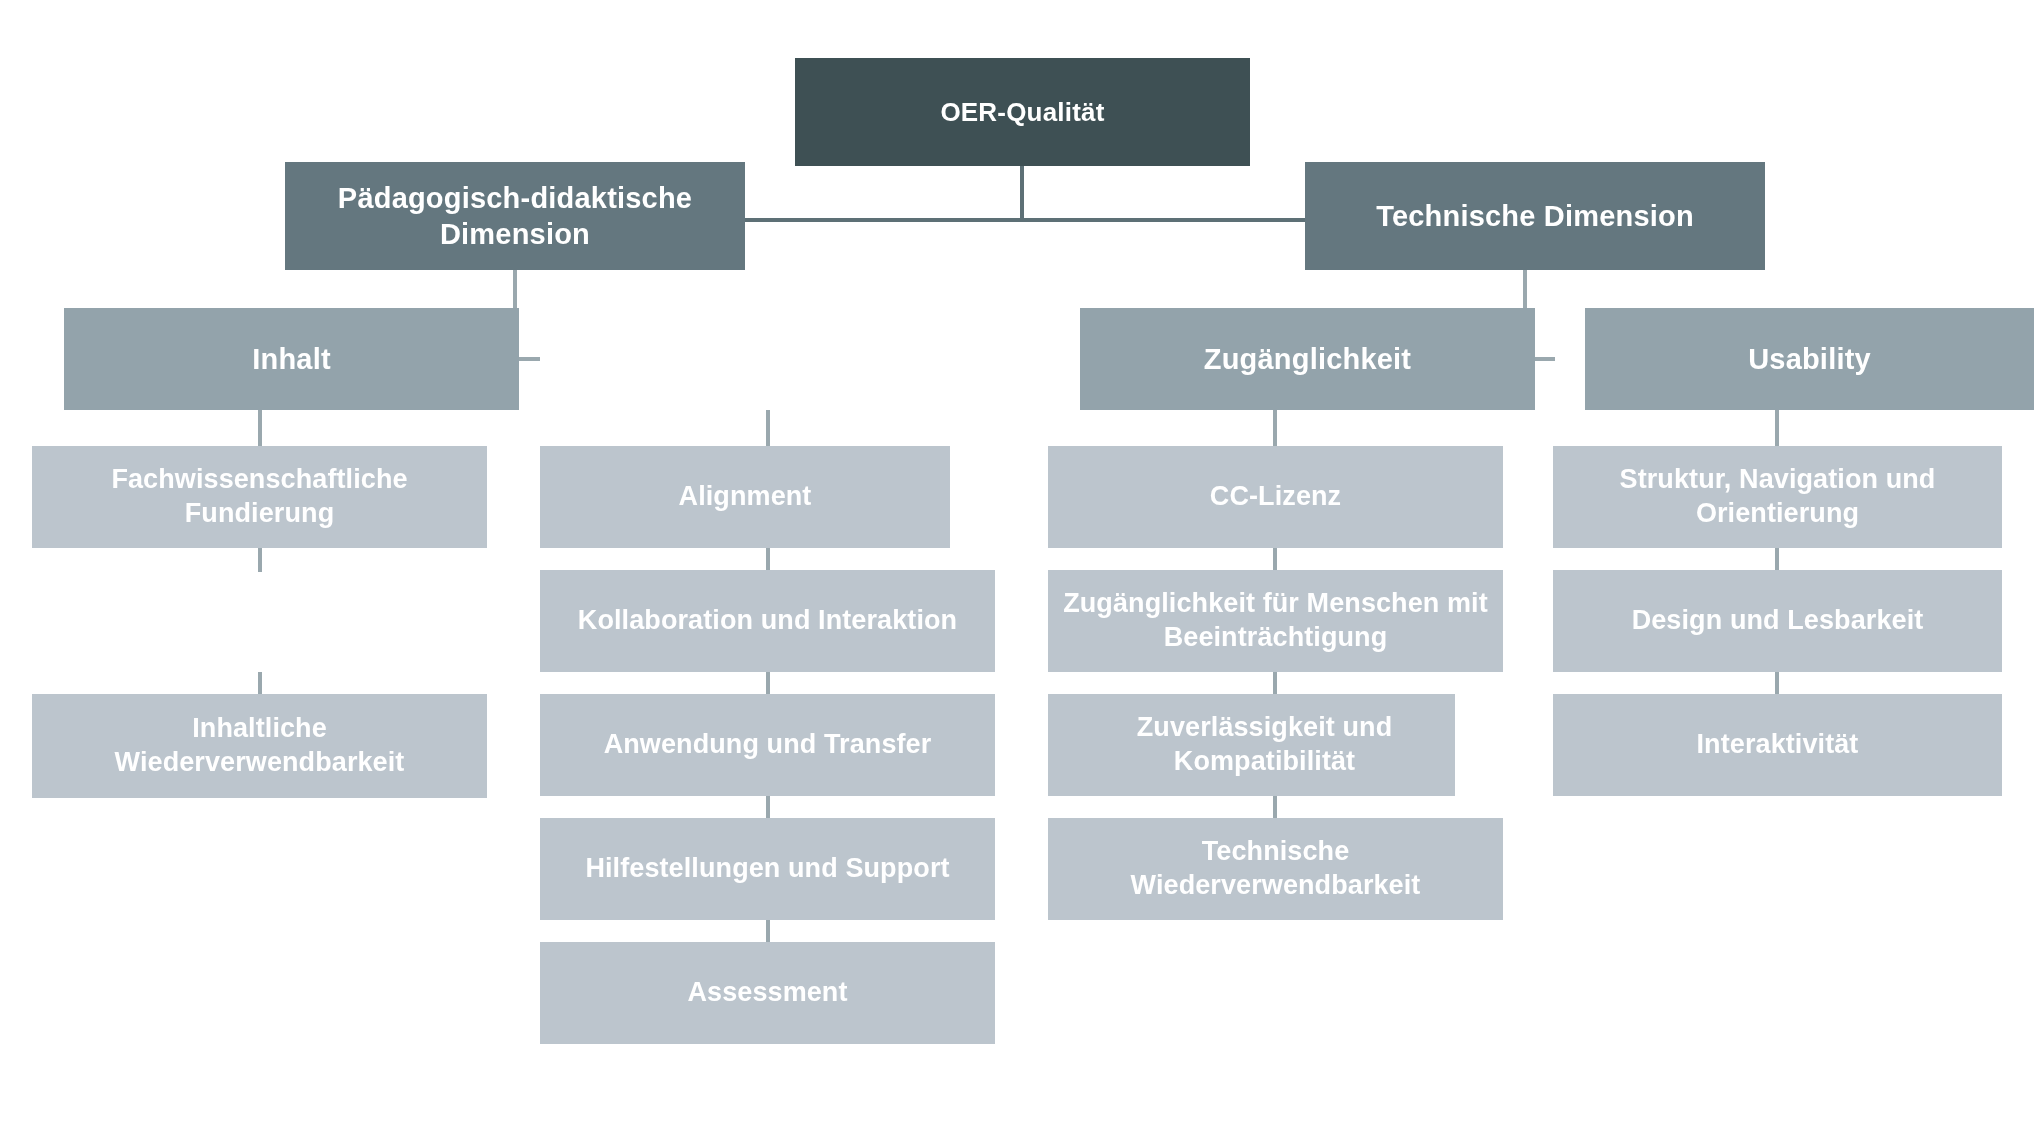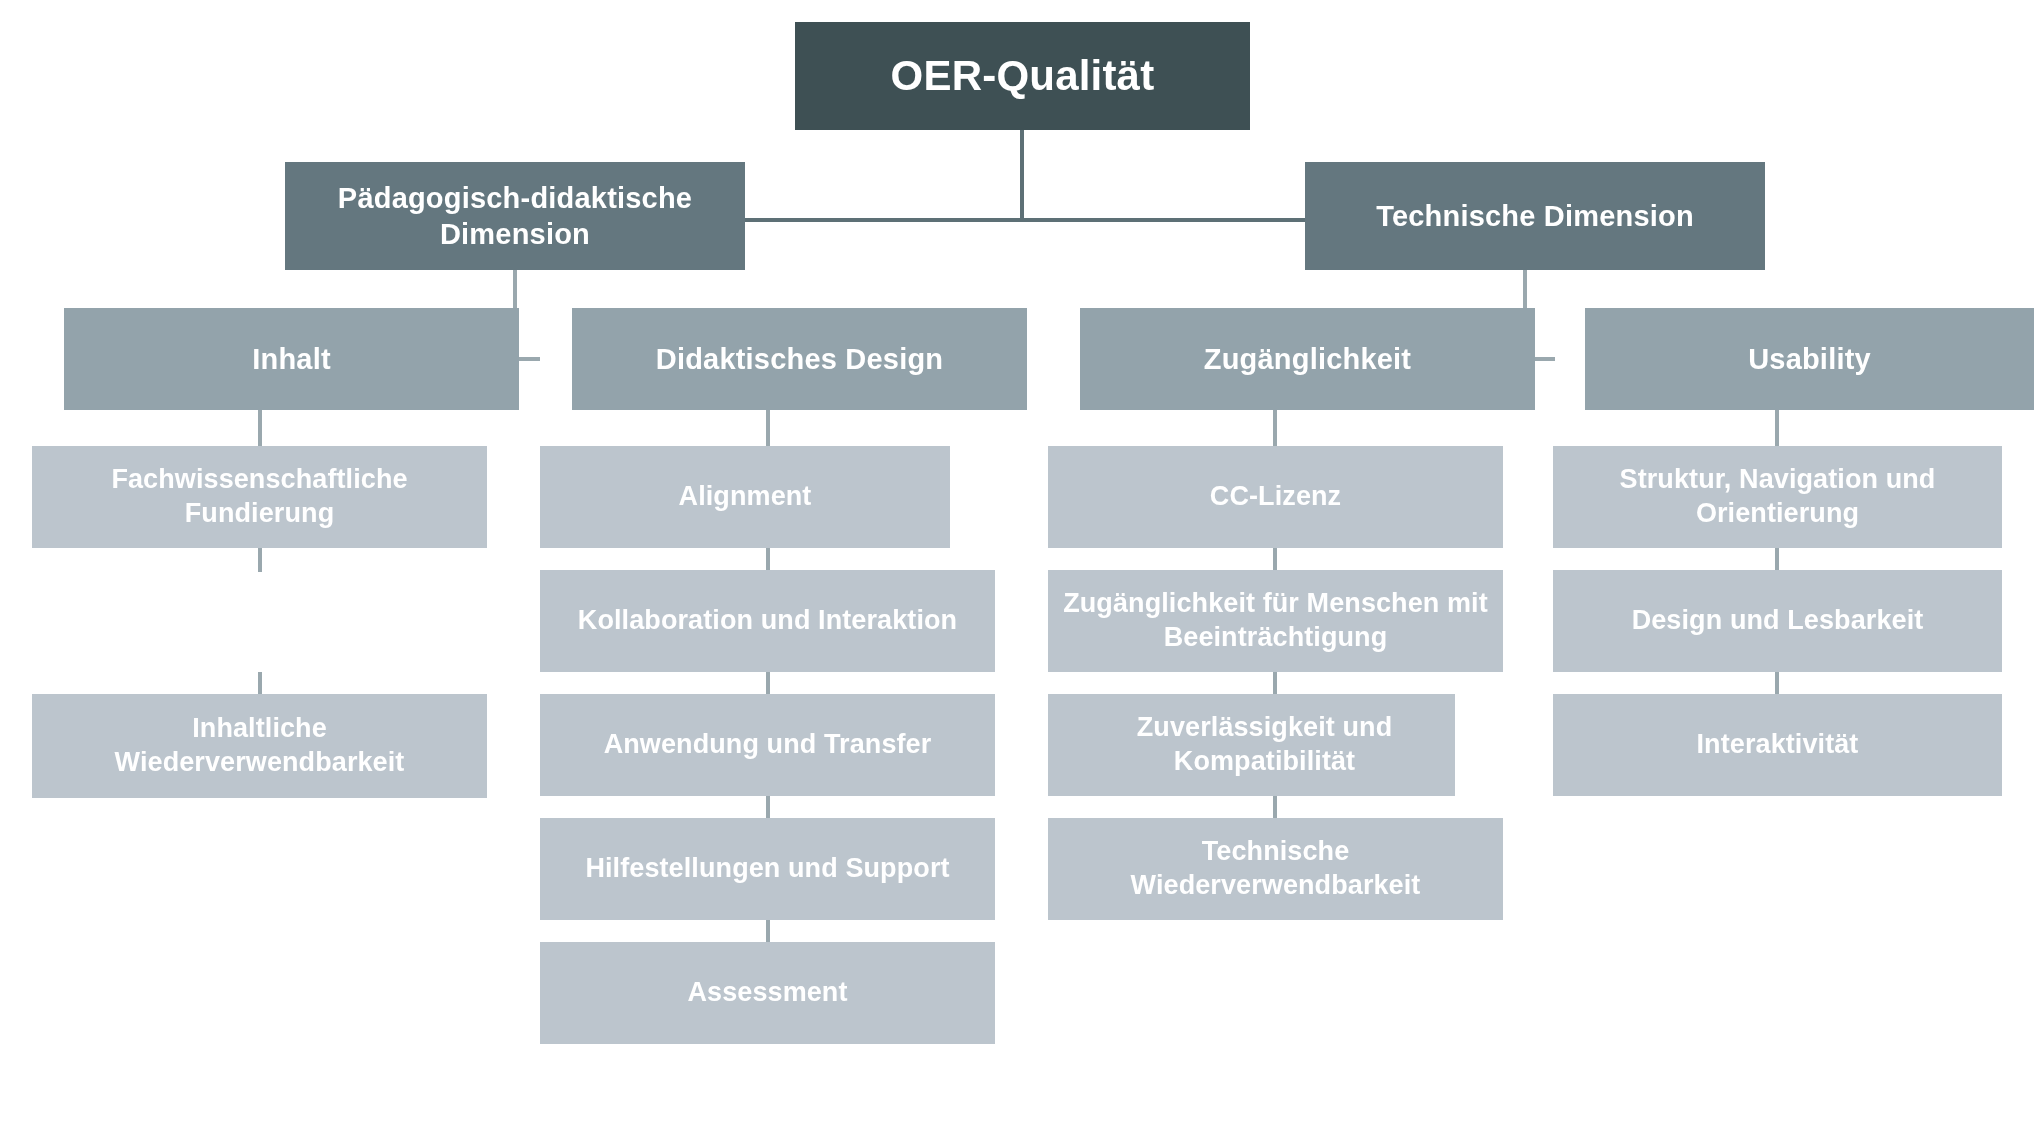--- a/index.html
+++ b/index.html
@@ -4,21 +4,21 @@
 <style>
   html,body{margin:0;padding:0;background:#ffffff;}
   body{width:2044px;height:1132px;overflow:hidden;
        font-family:"Liberation Sans","DejaVu Sans",sans-serif;}
   #stage{position:relative;width:2044px;height:1132px;background:#ffffff;}
 
   .box{position:absolute;display:flex;align-items:center;justify-content:center;
        text-align:center;color:#ffffff;font-weight:bold;line-height:1.25;
        box-sizing:border-box;padding:4px 14px;}
 
-  .lvl-root{background:#3e5054;font-size:42px;letter-spacing:.2px;}
+  .lvl-root{background:#3e5054;font-size:26px;letter-spacing:.2px;margin-top:36px;}
   .lvl-dim {background:#64777f;font-size:29px;letter-spacing:.2px;}
   .lvl-cat {background:#93a3ab;font-size:29px;letter-spacing:.2px;margin-left:32px;}
   .lvl-leaf{background:#bcc5cd;font-size:27px;letter-spacing:.1px;}
 
   .conn{position:absolute;background:#9aa8ae;}
   .conn-v{width:4px;}
   .conn-h{height:4px;}
   .conn-dark{background:#5d7076;}
 </style>
 </head>
@@ -55,21 +55,20 @@
   <div class="conn conn-v" style="left:1775px;top:548px;height:24px;"></div>
   <div class="conn conn-v" style="left:1775px;top:672px;height:24px;"></div>
 
   <div class="box lvl-root" style="left:795px;top:22px;width:455px;height:108px;">OER-Qualität</div>
 
   <div class="box lvl-dim" style="left:285px;top:162px;width:460px;height:108px;">Pädagogisch-didaktische Dimension</div>
 
   <div class="box lvl-dim" style="left:1305px;top:162px;width:460px;height:108px;">Technische Dimension</div>
 
   <div class="box lvl-cat" style="left:32px;top:308px;width:455px;height:102px;">Inhalt</div>
-  <div class="box lvl-cat" style="left:540px;top:308px;width:455px;height:102px;">Didaktisches Design</div>
   <div class="box lvl-cat" style="left:1048px;top:308px;width:455px;height:102px;">Zugänglichkeit</div>
   <div class="box lvl-cat" style="left:1553px;top:308px;width:449px;height:102px;">Usability</div>
 
   <div class="box lvl-leaf" style="left:32px;top:446px;width:455px;height:102px;">Fachwissenschaftliche Fundierung</div>
   <div class="box lvl-leaf" style="left:32px;top:694px;width:455px;height:104px;">Inhaltliche Wiederverwendbarkeit</div>
 
   <div class="box lvl-leaf" style="left:540px;top:446px;width:410px;height:102px;">Alignment</div>
   <div class="box lvl-leaf" style="left:540px;top:570px;width:455px;height:102px;">Kollaboration und Interaktion</div>
   <div class="box lvl-leaf" style="left:540px;top:694px;width:455px;height:102px;">Anwendung und Transfer</div>
   <div class="box lvl-leaf" style="left:540px;top:818px;width:455px;height:102px;">Hilfestellungen und Support</div>

